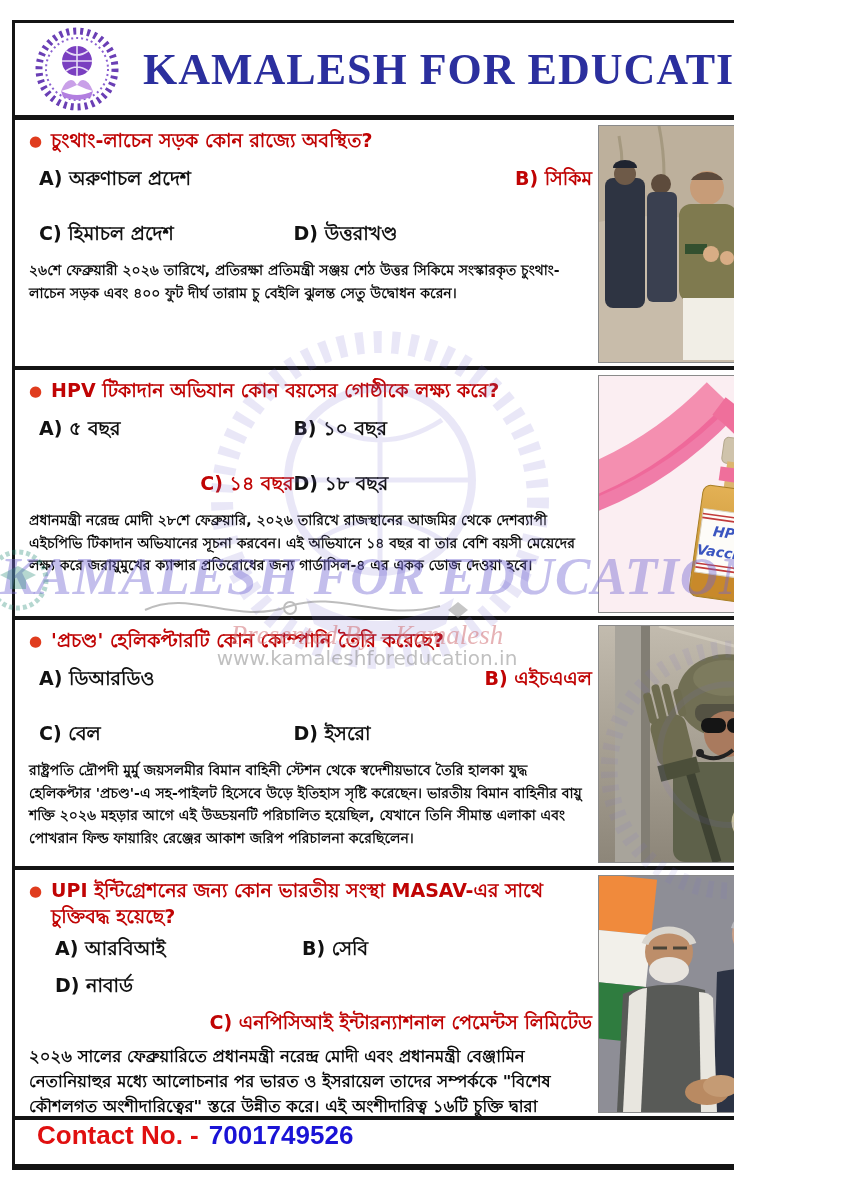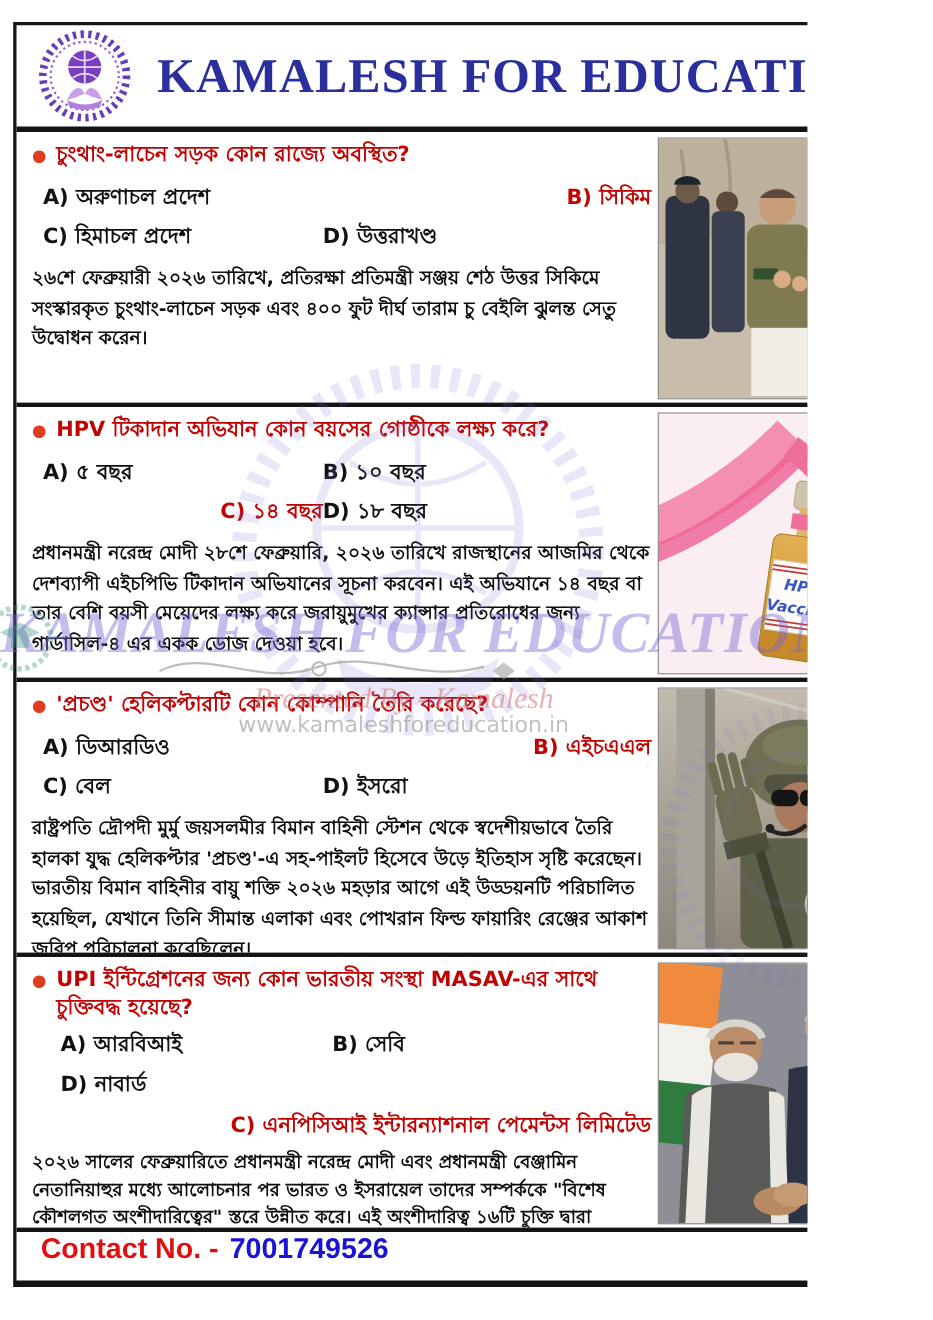--- a/index.html
+++ b/index.html
@@ -10,24 +10,24 @@
   
   .header{height:92px;border-bottom:5px solid #141414;display:flex;align-items:center;gap:20px;padding:0 10px 0 16px;}
   .brand-title{font-family:"Liberation Serif","DejaVu Serif",serif;font-weight:bold;font-size:44px;
                color:#2b2f9e;letter-spacing:1px;white-space:nowrap;}
 
   
   .qsec{height:246px;border-bottom:4px solid #141414;display:flex;overflow:hidden;position:relative;}
   .q-left{flex:1;padding:8px 6px 4px 14px;position:relative;z-index:1;}
   .q-title{display:flex;gap:9px;align-items:flex-start;font-weight:bold;font-size:19px;color:#c00404;line-height:1.35;}
   .bullet{color:#e03c1e;font-size:15px;line-height:1.8;}
-  .options{display:grid;grid-template-columns:46% 54%;row-gap:4px;margin:9px 0 8px 10px;font-weight:bold;font-size:19px;color:#111;}
+  .options{display:grid;grid-template-columns:46% 54%;row-gap:23px;margin:9px 0 8px 10px;font-weight:bold;font-size:19px;color:#111;}
   .opt.correct{color:#c00404;text-align:right;}
   .opt.full{grid-column:1 / -1;}
-  .expl{margin:4px 0 0 0;font-weight:bold;font-size:17px;line-height:1.62;color:#0c0c0c;}
+  .expl{margin:4px 0 0 0;font-weight:bold;font-size:14px;line-height:1.62;color:#0c0c0c;}
   .expl.tight{font-size:16.5px;line-height:1.5;}
   .options.tight{row-gap:5px;margin:5px 0 5px 26px;}
   .q-photo{width:230px;padding:5px 5px 5px 0;z-index:1;}
   .q-photo svg{display:block;width:225px;height:236px;border:1px solid #8a8a8a;background:#ddd;}
 
   
   .footer{height:44px;display:flex;padding-left:22px;font-weight:bold;font-size:26px;gap:10px;
           font-family:"Liberation Sans","DejaVu Sans",sans-serif;}
   .contact-label{color:#e01010;}
   .contact-number{color:#1a13d6;}

